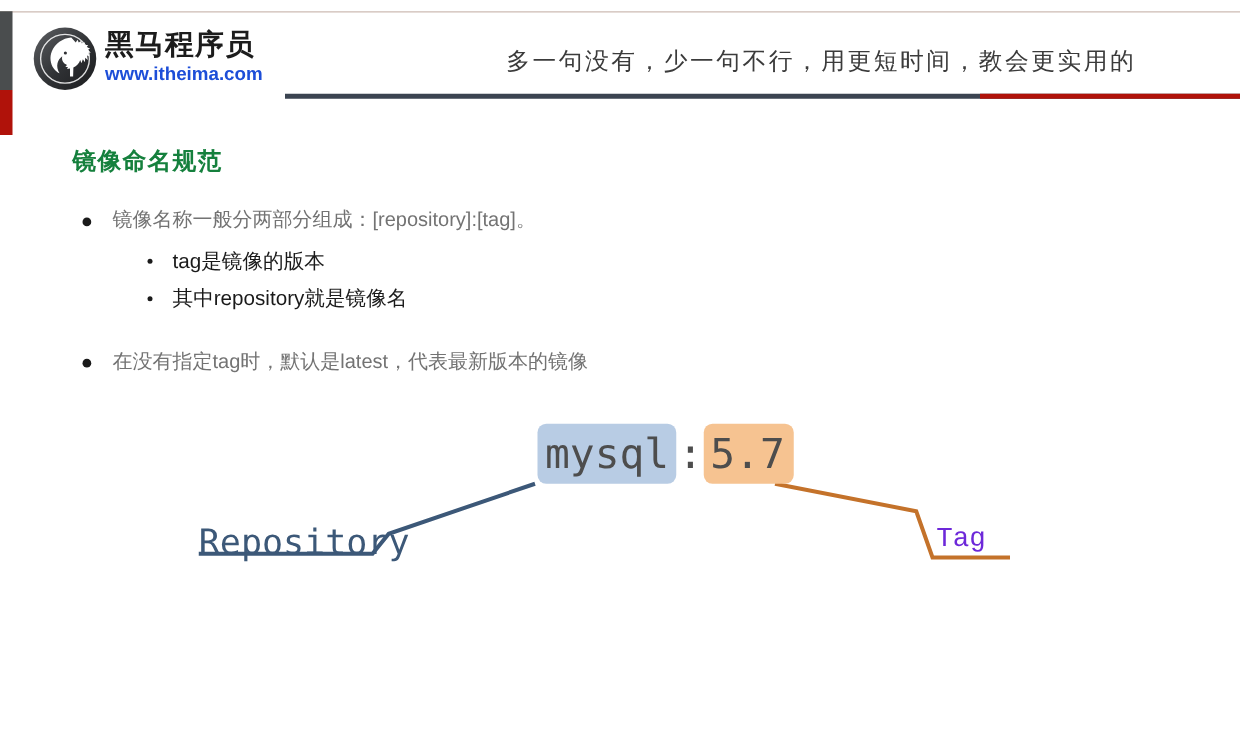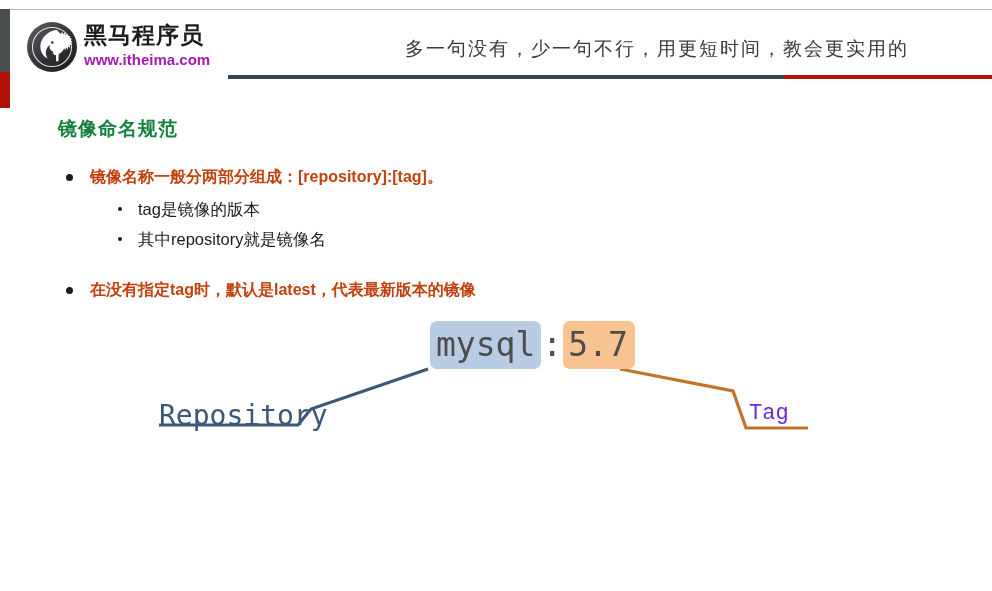--- a/index.html
+++ b/index.html
@@ -68,21 +68,21 @@
     font-size: 23px;
     font-weight: bold;
     color: #1c1c1c;
     letter-spacing: 1px;
     line-height: 28px;
     white-space: nowrap;
   }
   #brand-url {
     font-size: 15px;
     font-weight: bold;
-    color: #a21caf;
+    color: #1d4ed8;
     line-height: 20px;
     white-space: nowrap;
     margin-top: 1px;
   }
   #slogan {
     position: absolute;
     left: 405px; top: 27px;
     width: 600px;
     font-family: "Liberation Serif", serif;
     font-size: 19px;
@@ -119,24 +119,23 @@
 
   #bullet-list {
     position: absolute;
     left: 58px; top: 163px;
     width: 880px;
   }
   .bullet-l1 {
     position: relative;
     padding-left: 32px;
     font-size: 16px;
-    color: #c2410c;
+    color: #737373;
     line-height: 28px;
     margin-bottom: 3px;
-    font-weight: bold;
   }
   .bullet-l1 > .dot {
     position: absolute;
     left: 8px; top: 11px;
     width: 7px; height: 7px;
     border-radius: 50%;
     background: #1a1a1a;
   }
   .sub-list {
     margin: 3px 0 0 0;
@@ -152,21 +151,21 @@
     position: absolute;
     left: 60px; top: 13px;
     width: 4px; height: 4px;
     border-radius: 50%;
     background: #1a1a1a;
   }
 
   
   #diagram {
     position: absolute;
-    left: 0; top: 291px;
+    left: 0; top: 309px;
     width: 796px; height: 170px;
   }
   #diagram-svg {
     position: absolute;
     left: 0; top: 0;
   }
   #image-name {
     position: absolute;
     left: 430px; top: 30px;
     font-family: "DejaVu Sans Mono", "Liberation Mono", monospace;

